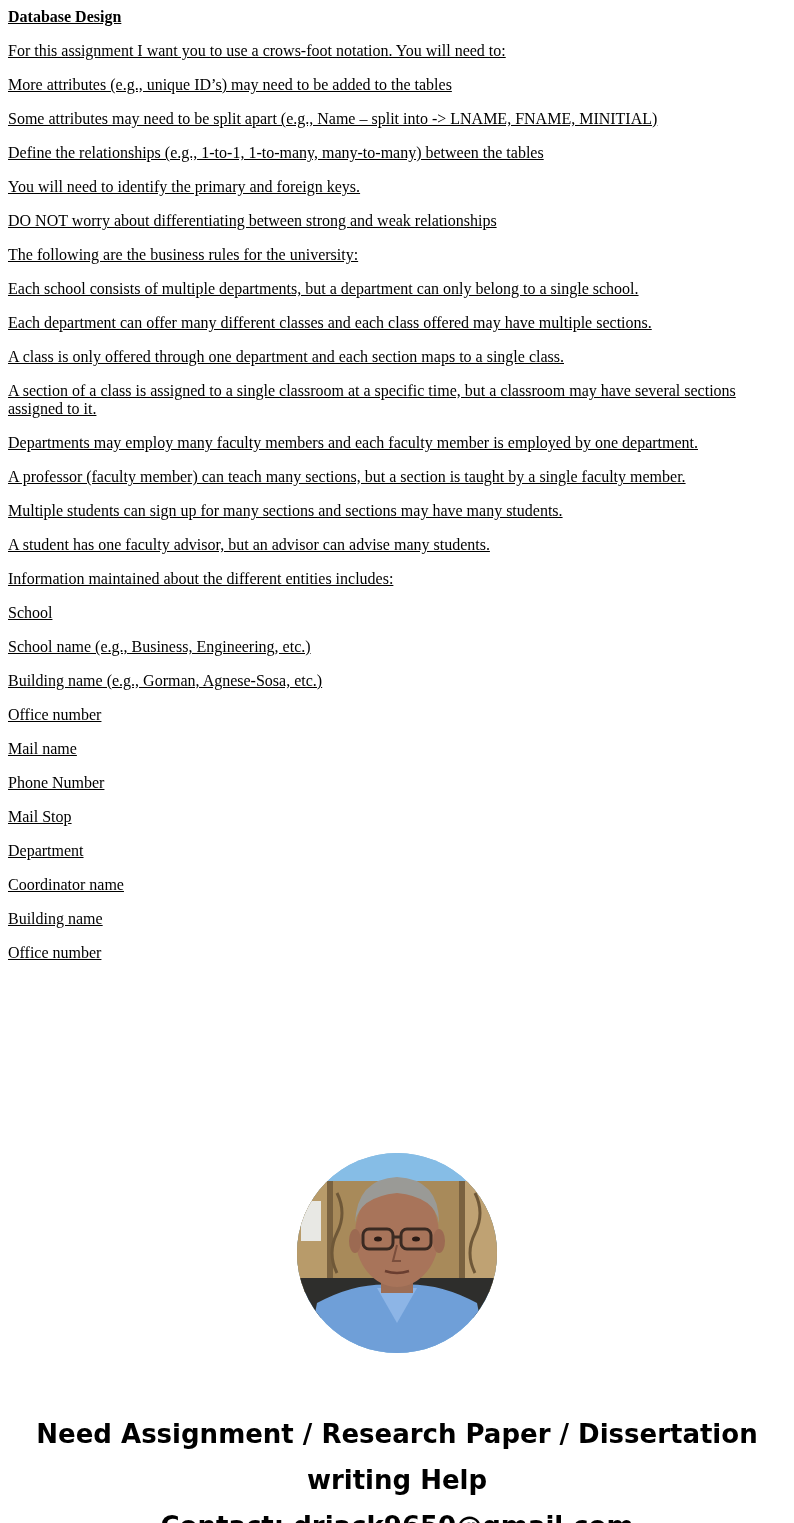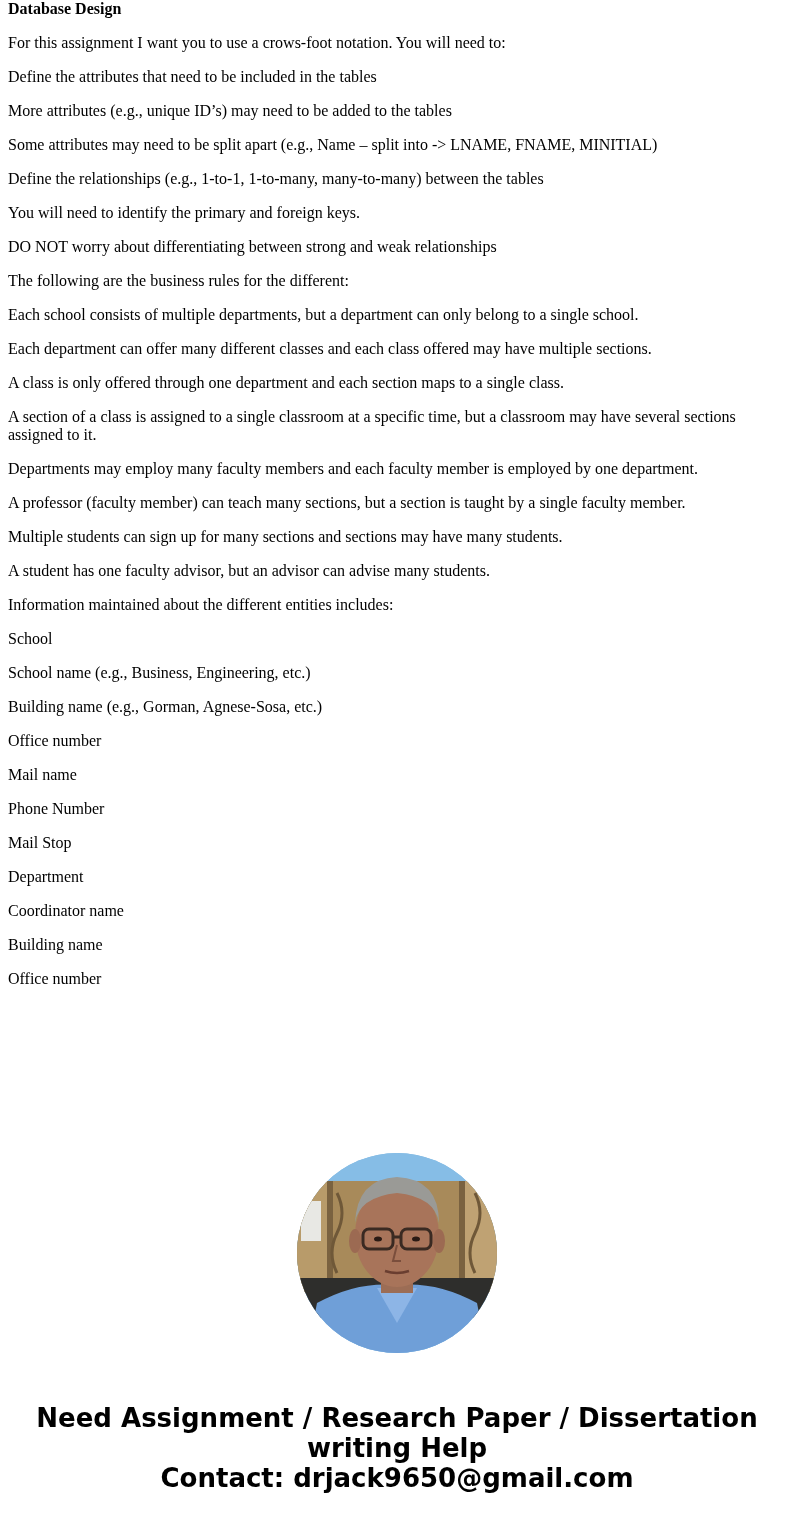--- a/index.html
+++ b/index.html
@@ -10,21 +10,22 @@
     body {
       width: 794px;
       min-height: 1523px;
       position: relative;
       font-family: "Liberation Serif", "DejaVu Serif", serif;
       font-size: 16px;
       line-height: 18px;
       color: #000000;
     }
     .doc {
-      padding: 0 8px 0 8px;
+      padding: 8px 8px 0 8px;
+      text-decoration: underline;
     }
     .doc p {
       margin: 0 0 16px 0;
     }
     .doc p.title {
       font-weight: bold;
       margin-bottom: 16px;
     }
     .avatar-wrap {
       position: absolute;
@@ -46,35 +47,34 @@
       left: 0;
       top: 1403px;
       width: 794px;
       text-align: center;
       font-family: "DejaVu Sans", "Liberation Sans", sans-serif;
       font-weight: bold;
       font-size: 26px;
       line-height: 30px;
       color: #000000;
     }
-    .promo div { margin: 0; }
+    .promo div { margin: 16px; }
   </style>
 </head>
 <body>
 
 <div class="doc">
   <p class="title">Database Design</p>
   <p>For this assignment I want you to use a crows-foot notation.   You will need to:</p>
-  <p>Define the attributes that need to be included in the tables</p>
   <p>More attributes (e.g., unique ID’s) may need to be added to the tables</p>
   <p>Some attributes may need to be split apart (e.g., Name – split into -&gt; LNAME, FNAME, MINITIAL)</p>
   <p>Define the relationships (e.g., 1-to-1, 1-to-many, many-to-many) between the tables</p>
   <p>You will need to identify the primary and foreign keys.</p>
   <p>DO NOT worry about differentiating between strong and weak relationships</p>
-  <p>The following are the business rules for the different:</p>
+  <p>The following are the business rules for the university:</p>
   <p>Each school consists of multiple departments, but a department can only belong to a single school.</p>
   <p>Each department can offer many different classes and each class offered may have multiple sections.</p>
   <p>A class is only offered through one department and each section maps to a single class.</p>
   <p>A section of a class is assigned to a single classroom at a specific time, but a classroom may have several sections assigned to it.</p>
   <p>Departments may employ many faculty members and each faculty member is employed by one department.</p>
   <p>A professor (faculty member) can teach many sections, but a section is taught by a single faculty member.</p>
   <p>Multiple students can sign up for many sections and sections may have many students.</p>
   <p>A student has one faculty advisor, but an advisor can advise many students.</p>
   <p>Information maintained about the different entities includes:</p>
   <p>School</p>

